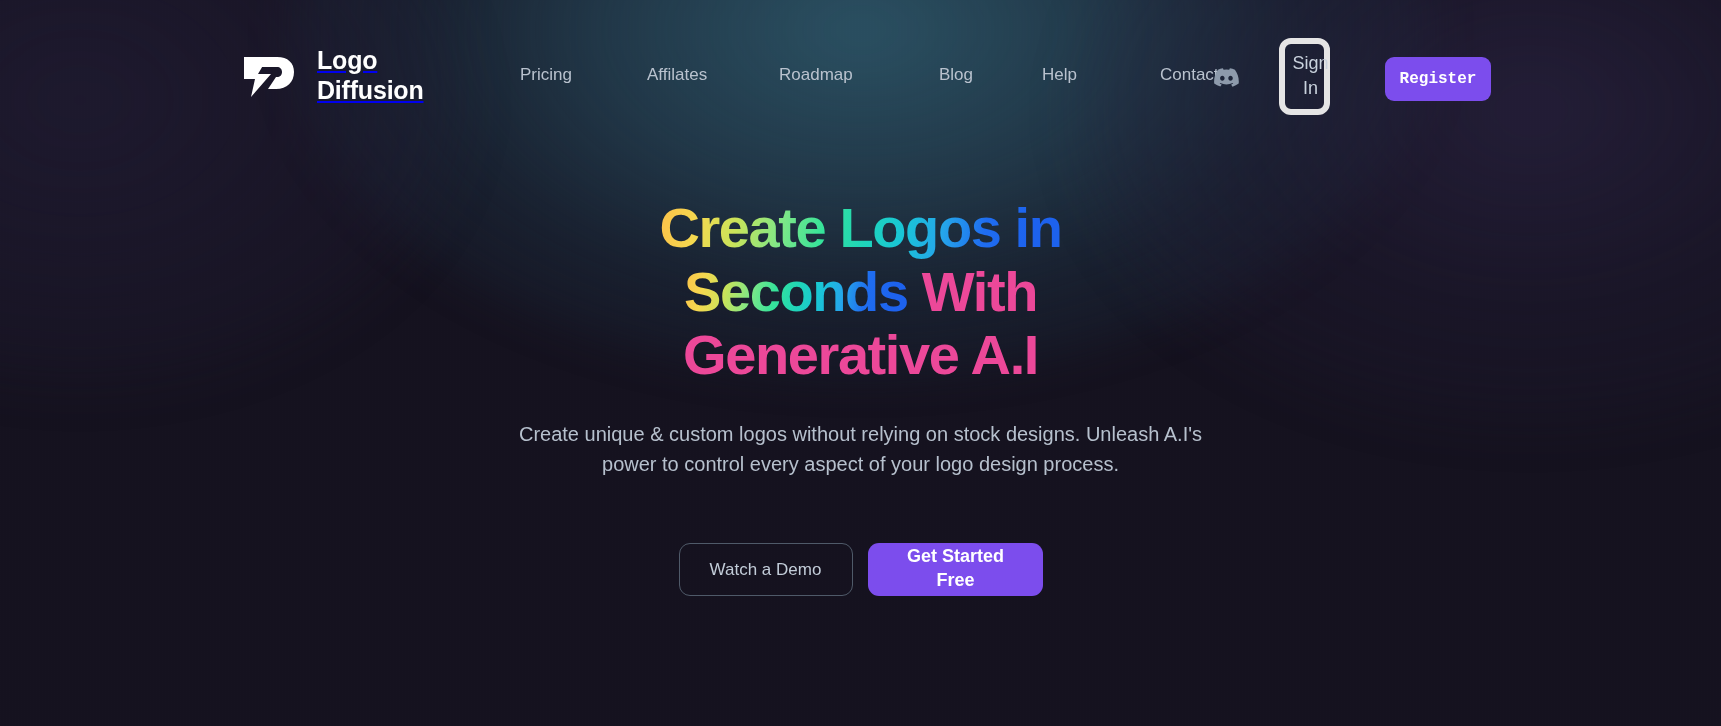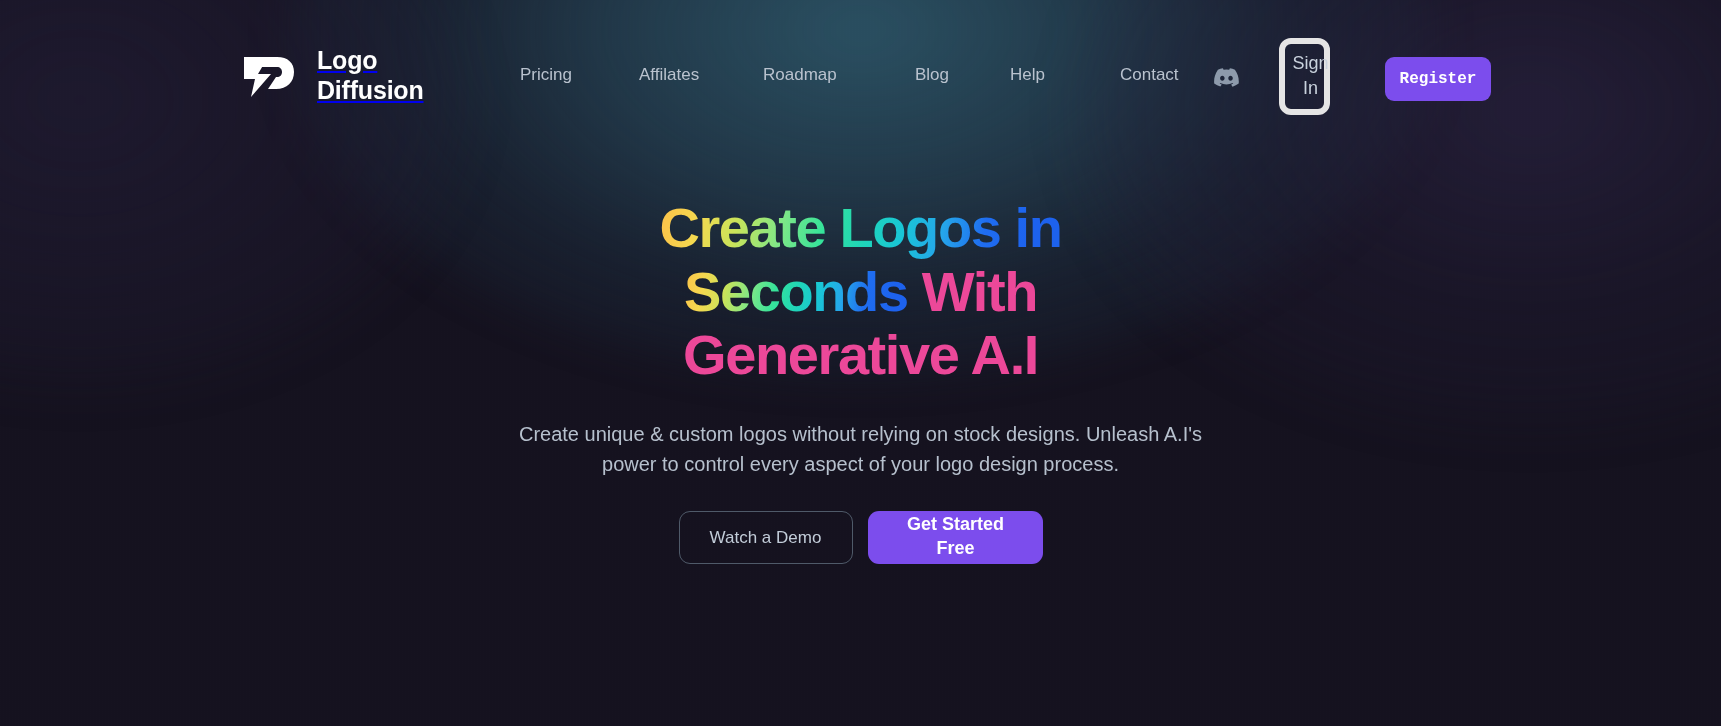--- a/index.html
+++ b/index.html
@@ -127,21 +127,21 @@
     color: #ffffff;
     letter-spacing: -0.2px;
   }
 
   .nav {
     position: absolute;
     left: 520px;
     top: 66px;
     display: flex;
     align-items: center;
-    gap: 0;
+    gap: 8px;
   }
 
   .nav-link {
     color: #b9c2ce;
     font-size: 17px;
     line-height: 1;
     text-decoration: none;
     white-space: nowrap;
     display: inline-block;
   }
@@ -249,21 +249,21 @@
 
   .hero-sub {
     margin: 32px auto 0;
     width: 730px;
     font-size: 20px;
     line-height: 1.5;
     color: #b6c0cd;
   }
 
   .hero-actions {
-    margin-top: 32px;
+    margin-top: 64px;
     display: flex;
     justify-content: center;
     align-items: flex-start;
     gap: 15px;
   }
 
   .btn-demo {
     width: 174px;
     height: 53px;
     border: 1px solid #4f5a69;

